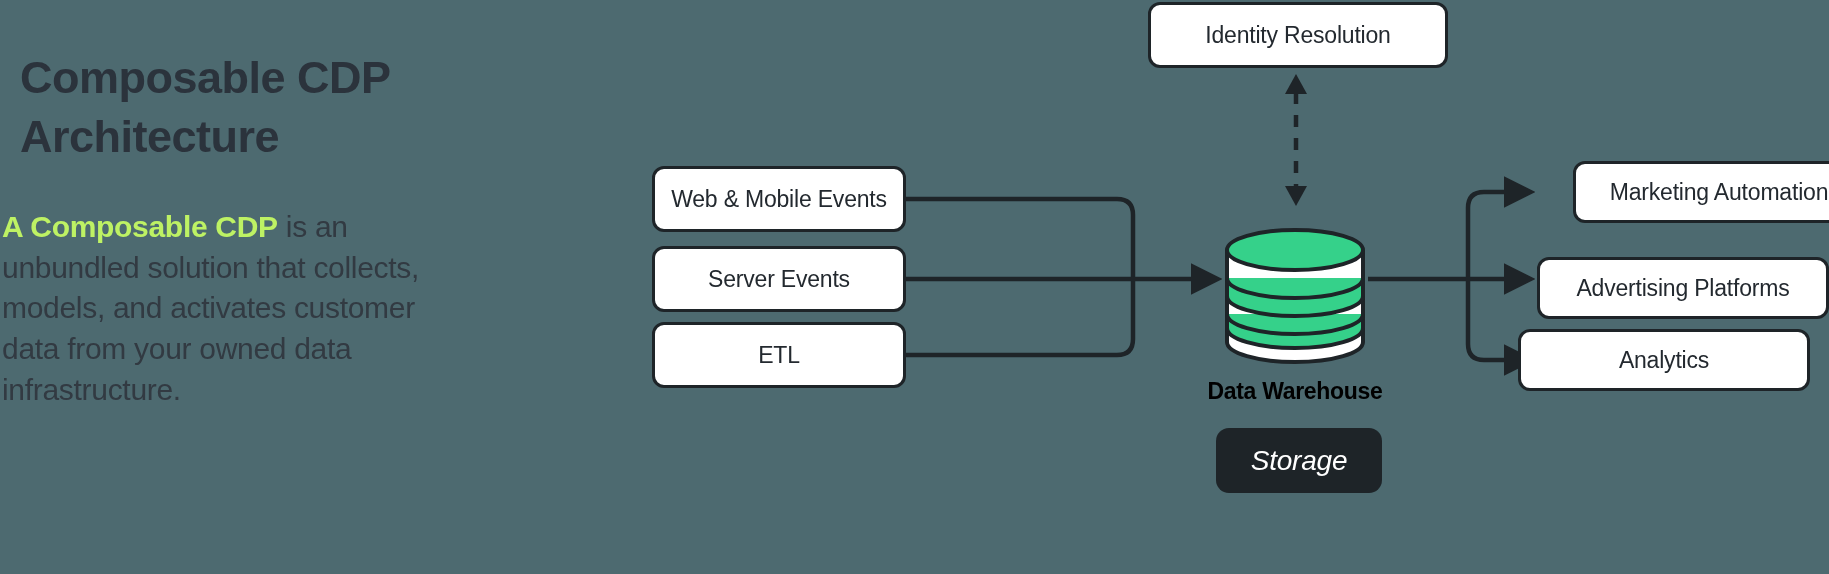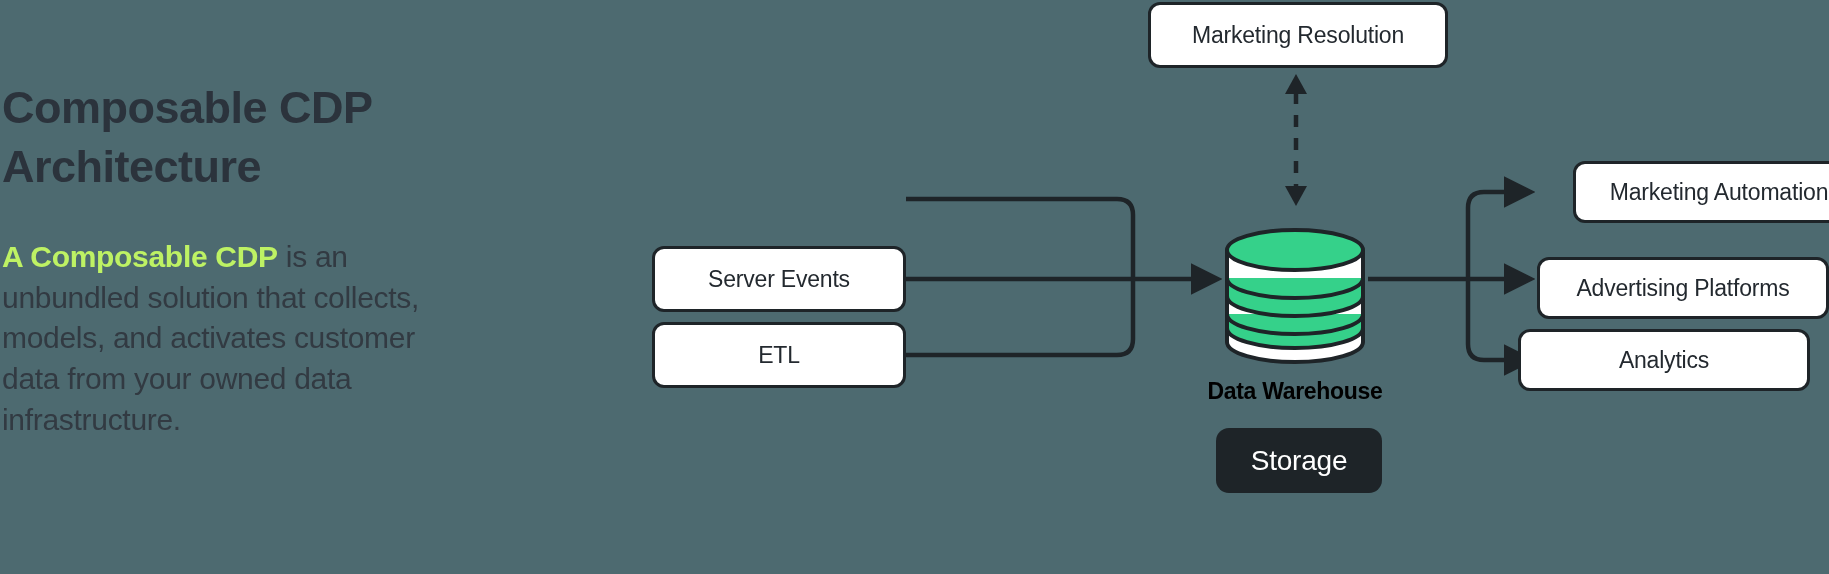--- a/index.html
+++ b/index.html
@@ -21,22 +21,21 @@
     top: 48px;
     width: 470px;
     height: 470px;
   }
   #page-title {
     font-size: 45px;
     font-weight: bold;
     line-height: 1.32;
     color: #2b333c;
     letter-spacing: -0.5px;
-    padding-left: 2px;
-    margin-top: 30px;
+    padding-left: 20px;
   }
   #page-description {
     margin-top: 40px;
     font-size: 30px;
     line-height: 1.36;
     color: #323a42;
     letter-spacing: -0.3px;
     padding-left: 2px;
     max-width: 420px;
   }
@@ -122,20 +121,21 @@
     height: 65px;
     background: #1e2428;
     border-radius: 13px;
     display: flex;
     align-items: center;
     justify-content: center;
     color: #ffffff;
     font-size: 28px;
     letter-spacing: -0.2px;
     z-index: 3;
+    font-style: italic;
   }
 </style>
 </head>
 <body>
 
 <div id="left-panel">
   <h1 id="page-title">
     <span>Composable CDP</span><br>
     <span>Architecture</span>
   </h1>
@@ -172,29 +172,32 @@
 
     <g fill="none" stroke="#1e2428" stroke-width="4.5" stroke-dasharray="12 11" stroke-linecap="butt">
       <path d="M1296,196 V84"></path>
     </g>
     <g fill="#1e2428">
       <path d="M1296,74 l11,20 h-22 Z"></path>
       <path d="M1296,206 l11,-20 h-22 Z"></path>
     </g>
   </svg>
 
+  <div class="node-box" id="box-web">
+    <span>Web &amp; Mobile Events</span>
+  </div>
   <div class="node-box" id="box-etl">
     <span>ETL</span>
   </div>
   <div class="node-box" id="box-server">
     <span>Server Events</span>
   </div>
 
   <div class="node-box" id="box-identity">
-    <span>Marketing Resolution</span>
+    <span>Identity Resolution</span>
   </div>
 
   <svg id="database-icon" viewBox="0 0 142 136" xmlns="http://www.w3.org/2000/svg">
 
     <path d="M3,22 H139 V114 A68,20 0 0 1 3,114 Z" fill="#ffffff"></path>
 
     <path d="M3,50 H139 V68 A68,20 0 0 1 3,68 Z" fill="#35d18a"></path>
 
     <path d="M3,86 H139 V100 A68,20 0 0 1 3,100 Z" fill="#35d18a"></path>
 

